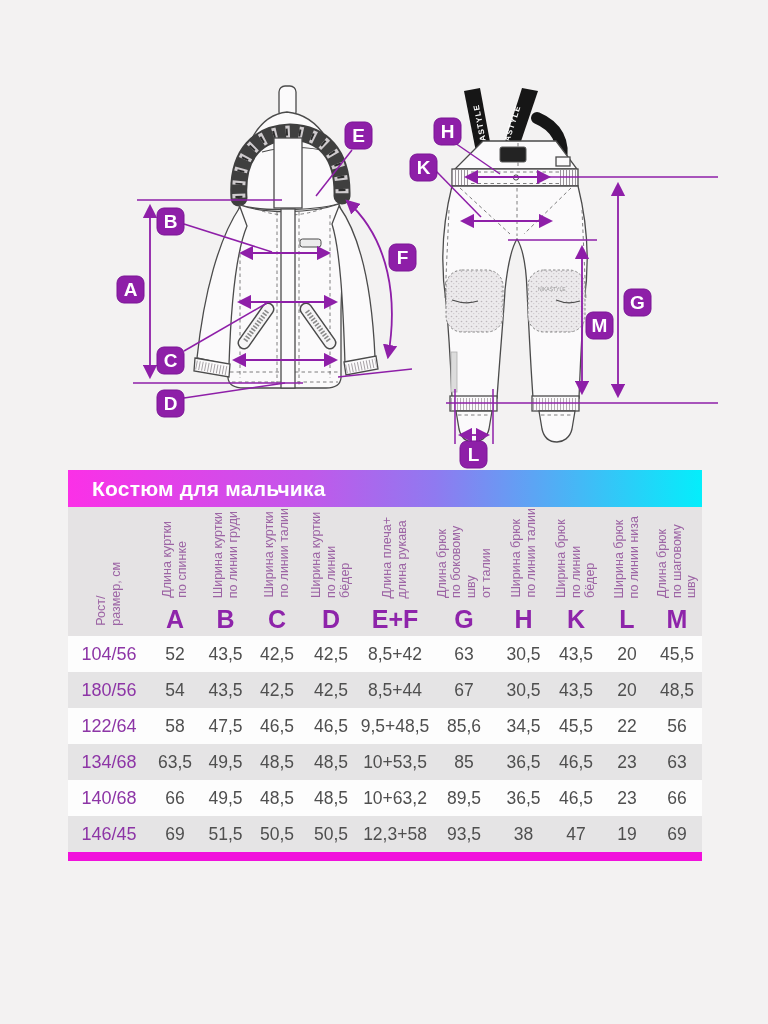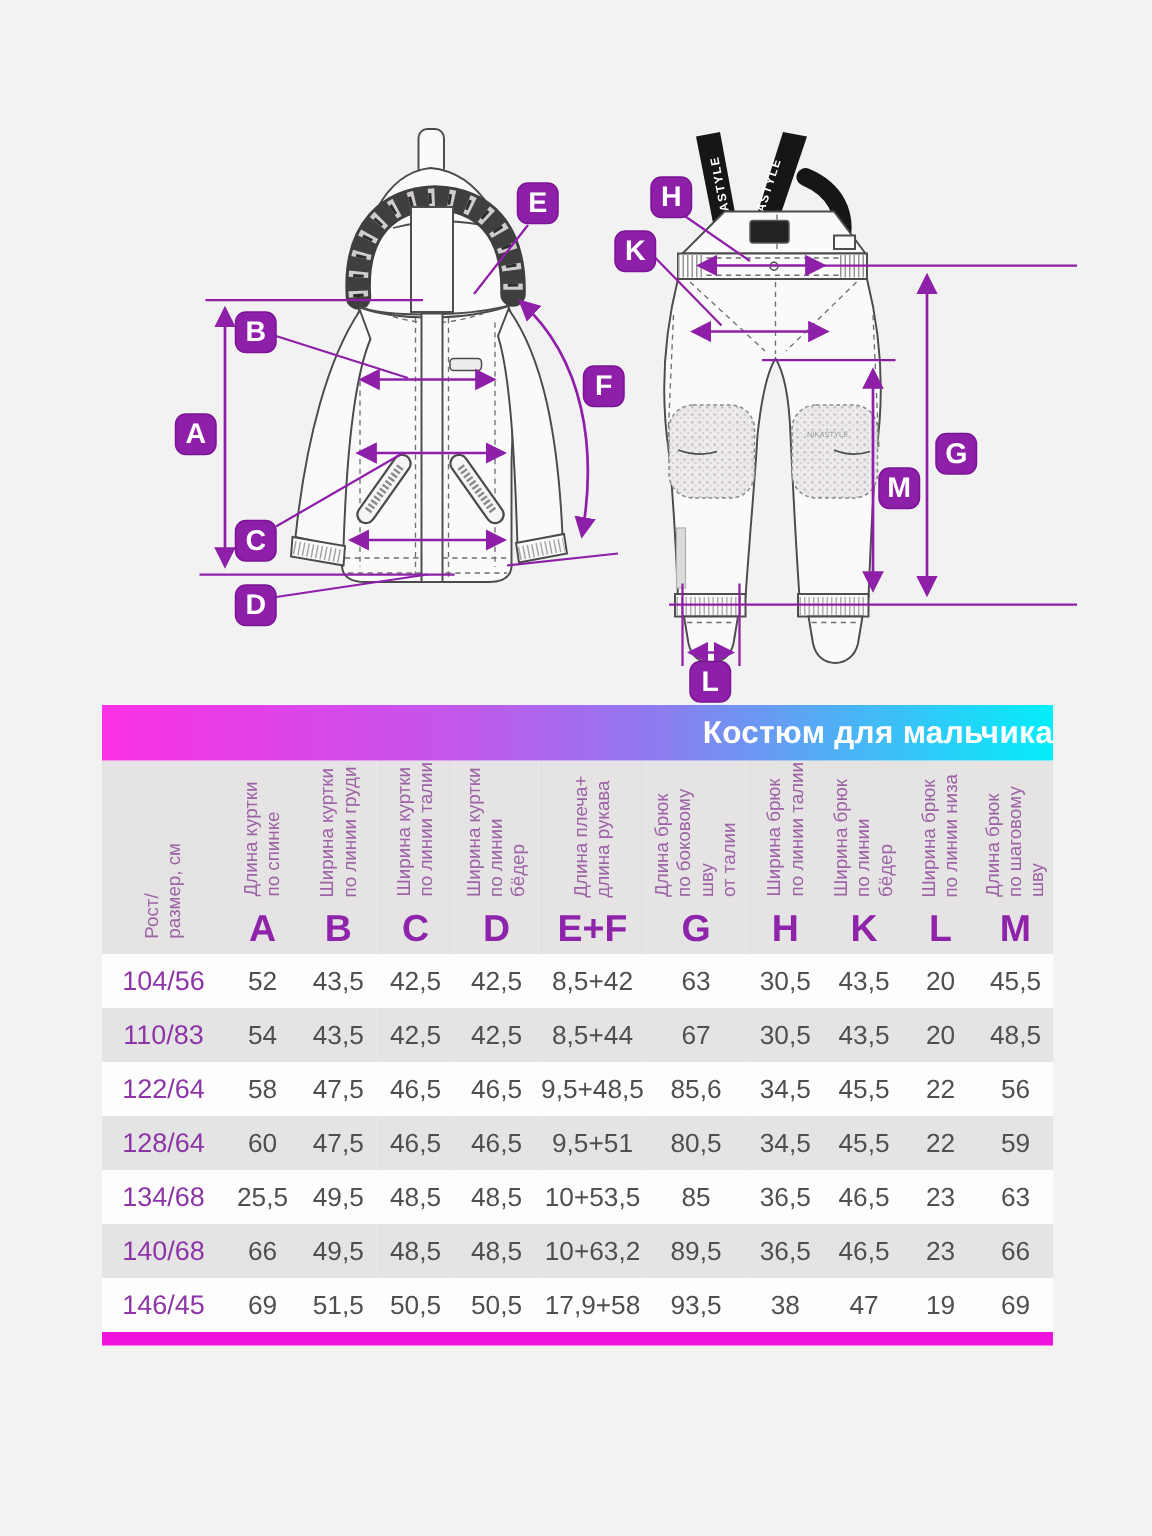--- a/index.html
+++ b/index.html
@@ -16,21 +16,21 @@
   .lbl{fill:#8e1fa8;stroke:#7a1495;stroke-width:1;}
   .lblt{fill:#ffffff;font-family:"Liberation Sans",sans-serif;font-size:19px;font-weight:bold;
         text-anchor:middle;}
   .straptxt{fill:#ffffff;font-family:"Liberation Sans",sans-serif;font-size:8px;font-weight:bold;
         letter-spacing:1px;}
   .tinytxt{fill:#9a9a9a;font-family:"Liberation Sans",sans-serif;font-size:5px;}
 
   
   .size-table-wrap{position:absolute;left:68px;top:470px;width:634px;}
   .title-bar{height:37px;display:flex;align-items:center;
-     background:linear-gradient(90deg,#fb30e7 0%,#c158ea 38%,#8f7af0 58%,#04eefb 100%);justify-content:flex-end;}
+     background:linear-gradient(90deg,#fb30e7 0%,#c158ea 38%,#8f7af0 58%,#04eefb 100%);}
   .title-bar span{color:#fff;font-size:21px;font-weight:bold;padding-left:24px;letter-spacing:.2px;}
   table.size-chart{border-collapse:collapse;table-layout:fixed;width:634px;}
   table.size-chart thead th{background:#e5e3e4;height:129px;position:relative;padding:0;
       font-weight:normal;}
   .rot{position:absolute;bottom:38px;left:50%;transform:translateX(-50%) rotate(180deg);
       writing-mode:vertical-rl;white-space:pre-line;font-size:12.5px;line-height:1.18;
       color:#9c64a4;text-align:left;}
   .rot.first{bottom:10px;}
   .letter{position:absolute;bottom:2px;left:0;width:100%;text-align:center;
       font-size:25px;font-weight:bold;color:#8e24aa;}
@@ -338,21 +338,21 @@
             <td>42,5</td>
             <td>42,5</td>
             <td>8,5+42</td>
             <td>63</td>
             <td>30,5</td>
             <td>43,5</td>
             <td>20</td>
             <td>45,5</td>
         </tr>
         <tr>
-          <td class="size">110/83</td>
+          <td class="size">180/56</td>
           <td>54</td>
             <td>43,5</td>
             <td>42,5</td>
             <td>42,5</td>
             <td>8,5+44</td>
             <td>67</td>
             <td>30,5</td>
             <td>43,5</td>
             <td>20</td>
             <td>48,5</td>
@@ -364,35 +364,22 @@
             <td>46,5</td>
             <td>46,5</td>
             <td>9,5+48,5</td>
             <td>85,6</td>
             <td>34,5</td>
             <td>45,5</td>
             <td>22</td>
             <td>56</td>
         </tr>
         <tr>
-          <td class="size">128/64</td>
-          <td>60</td>
-            <td>47,5</td>
-            <td>46,5</td>
-            <td>46,5</td>
-            <td>9,5+51</td>
-            <td>80,5</td>
-            <td>34,5</td>
-            <td>45,5</td>
-            <td>22</td>
-            <td>59</td>
-        </tr>
-        <tr>
           <td class="size">134/68</td>
-          <td>25,5</td>
+          <td>63,5</td>
             <td>49,5</td>
             <td>48,5</td>
             <td>48,5</td>
             <td>10+53,5</td>
             <td>85</td>
             <td>36,5</td>
             <td>46,5</td>
             <td>23</td>
             <td>63</td>
         </tr>
@@ -408,21 +395,21 @@
             <td>46,5</td>
             <td>23</td>
             <td>66</td>
         </tr>
         <tr>
           <td class="size">146/45</td>
           <td>69</td>
             <td>51,5</td>
             <td>50,5</td>
             <td>50,5</td>
-            <td>17,9+58</td>
+            <td>12,3+58</td>
             <td>93,5</td>
             <td>38</td>
             <td>47</td>
             <td>19</td>
             <td>69</td>
         </tr>
       </tbody>
     </table>
 
     <div class="bottom-bar"></div>

